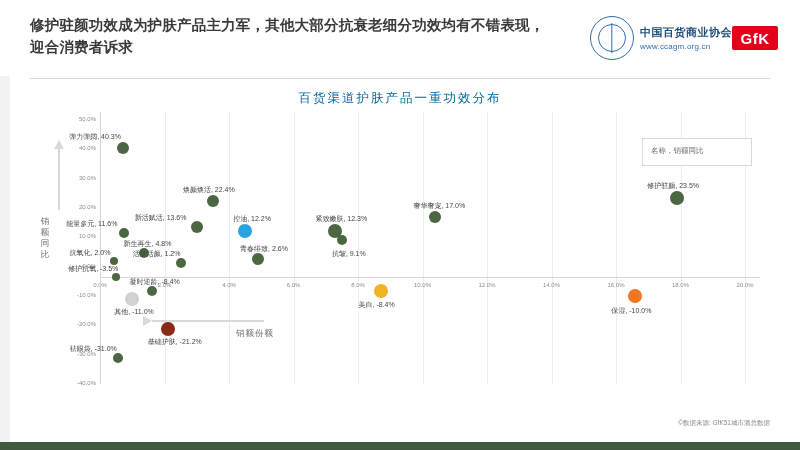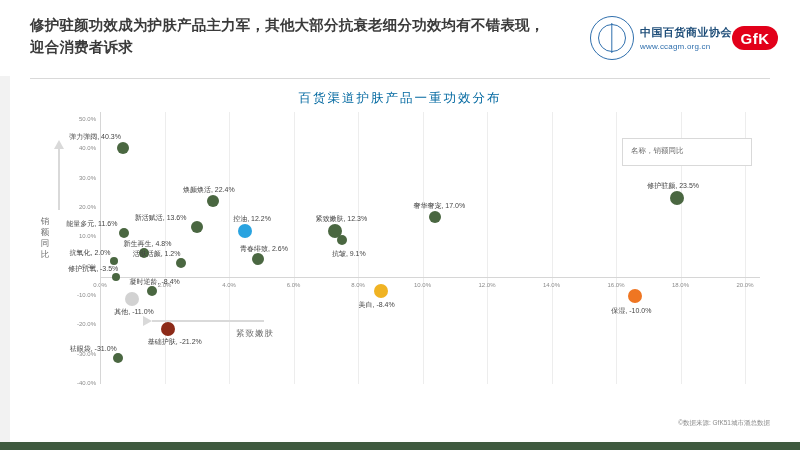--- a/index.html
+++ b/index.html
@@ -13,21 +13,21 @@
 
   
   .logos{position:absolute;right:22px;top:10px;height:56px;display:flex;align-items:center;}
   .ccagm{display:flex;align-items:center;gap:6px;}
   .ccagm-mark{width:42px;height:42px;border-radius:50%;border:1.4px solid #2f6fad;position:relative;background:#fff;}
   .ccagm-mark:before{content:"";position:absolute;left:7px;top:7px;right:7px;bottom:7px;border:1.2px solid #2f6fad;border-radius:50%;}
   .ccagm-mark:after{content:"";position:absolute;left:50%;top:6px;width:1.4px;height:30px;background:#2f6fad;transform:translateX(-50%);}
   .ccagm-txt{display:flex;flex-direction:column;justify-content:center;}
   .ccagm-cn{font-size:11px;color:#1f4e79;font-weight:bold;letter-spacing:0.5px;}
   .ccagm-en{font-size:8px;color:#2f6fad;letter-spacing:0.2px;margin-top:2px;}
-  .gfk{width:46px;height:24px;background:#e2001a;border-radius:12px;color:#fff;font-size:15px;font-weight:bold;display:flex;align-items:center;justify-content:center;letter-spacing:0.5px;}
+  .gfk{width:46px;height:24px;background:#e2001a;border-radius:2px;color:#fff;font-size:15px;font-weight:bold;display:flex;align-items:center;justify-content:center;letter-spacing:0.5px;}
 
   
   .chart-title{position:absolute;left:0;top:90px;width:800px;text-align:center;font-size:12.5px;color:#0369a1;letter-spacing:2px;}
 
   .plot{position:absolute;left:40px;top:112px;width:720px;height:300px;}
 
   .axis-line{position:absolute;background:#d6d6d6;}
 
   .ytick{position:absolute;font-size:6px;color:#8c8c8c;width:30px;text-align:right;}
   .xtick{position:absolute;font-size:6px;color:#8c8c8c;width:34px;text-align:center;}
@@ -41,21 +41,21 @@
   .arrow-v .bar{position:absolute;left:4px;top:8px;width:2px;height:62px;background:#d9d9d9;}
   .arrow-v .head{position:absolute;left:0;top:0;width:0;height:0;border-left:5px solid transparent;border-right:5px solid transparent;border-bottom:9px solid #d9d9d9;}
   .arrow-h{height:10px;}
   .arrow-h .bar{position:absolute;left:0;top:4px;height:2px;width:112px;background:#d9d9d9;}
   .arrow-h .head{position:absolute;right:0;top:0;width:0;height:0;border-top:5px solid transparent;border-bottom:5px solid transparent;border-left:9px solid #d9d9d9;}
   .xlabel{position:absolute;font-size:8.5px;color:#6e6e6e;letter-spacing:1px;}
 
   .pt{position:absolute;border-radius:50%;}
   .lbl{position:absolute;font-size:7px;color:#444;white-space:nowrap;}
 
-  .legendbox{position:absolute;right:8px;top:26px;width:108px;height:26px;border:1px solid #d9d9d9;background:#fff;padding-left:20px;}
+  .legendbox{position:absolute;right:8px;top:26px;width:108px;height:26px;border:1px solid #d9d9d9;background:#fff;}
   .legendbox span{position:absolute;left:8px;top:7px;font-size:7.5px;color:#6b6b6b;}
 
   .source{position:absolute;right:30px;bottom:22px;font-size:6.5px;color:#8a8a8a;}
   .botbar{position:absolute;left:0;bottom:0;width:800px;height:8px;background:#3f5a3f;}
   .sidebar-l{position:absolute;left:0;top:0;width:10px;height:450px;background:#f2f2f2;}
 </style>
 </head>
 <body>
 
 <div class="slide">
@@ -125,21 +125,21 @@
     <div class="axis-arrow arrow-v" style="left:14px;top:28px;">
       <div class="head"></div>
         <div class="bar"></div>
     </div>
     <div class="ylabel">销额同比</div>
 
     <div class="axis-arrow arrow-h" style="left:112px;top:204px;">
       <div class="bar"></div>
         <div class="head"></div>
     </div>
-    <div class="xlabel" style="left:196px;top:216px;">紧致嫩肤</div>
+    <div class="xlabel" style="left:196px;top:216px;">销额份额</div>
 
     <div class="legendbox">
       <span>名称，销额同比</span>
     </div>
 
     <div id="pt-layer">
         <div class="pt" style="width: 12px; height: 12px; left: 77.22px; top: 30.4533px; background: rgb(74, 103, 65);"></div>
         <div class="lbl" style="left: 29.22px; top: 20.4533px;">弹力弹阔, 40.3%</div>
         <div class="pt" style="width: 10px; height: 10px; left: 79.1875px; top: 115.64px; background: rgb(74, 103, 65);"></div>
         <div class="lbl" style="left: 26.1875px; top: 106.64px;">能量多元, 11.6%</div>

